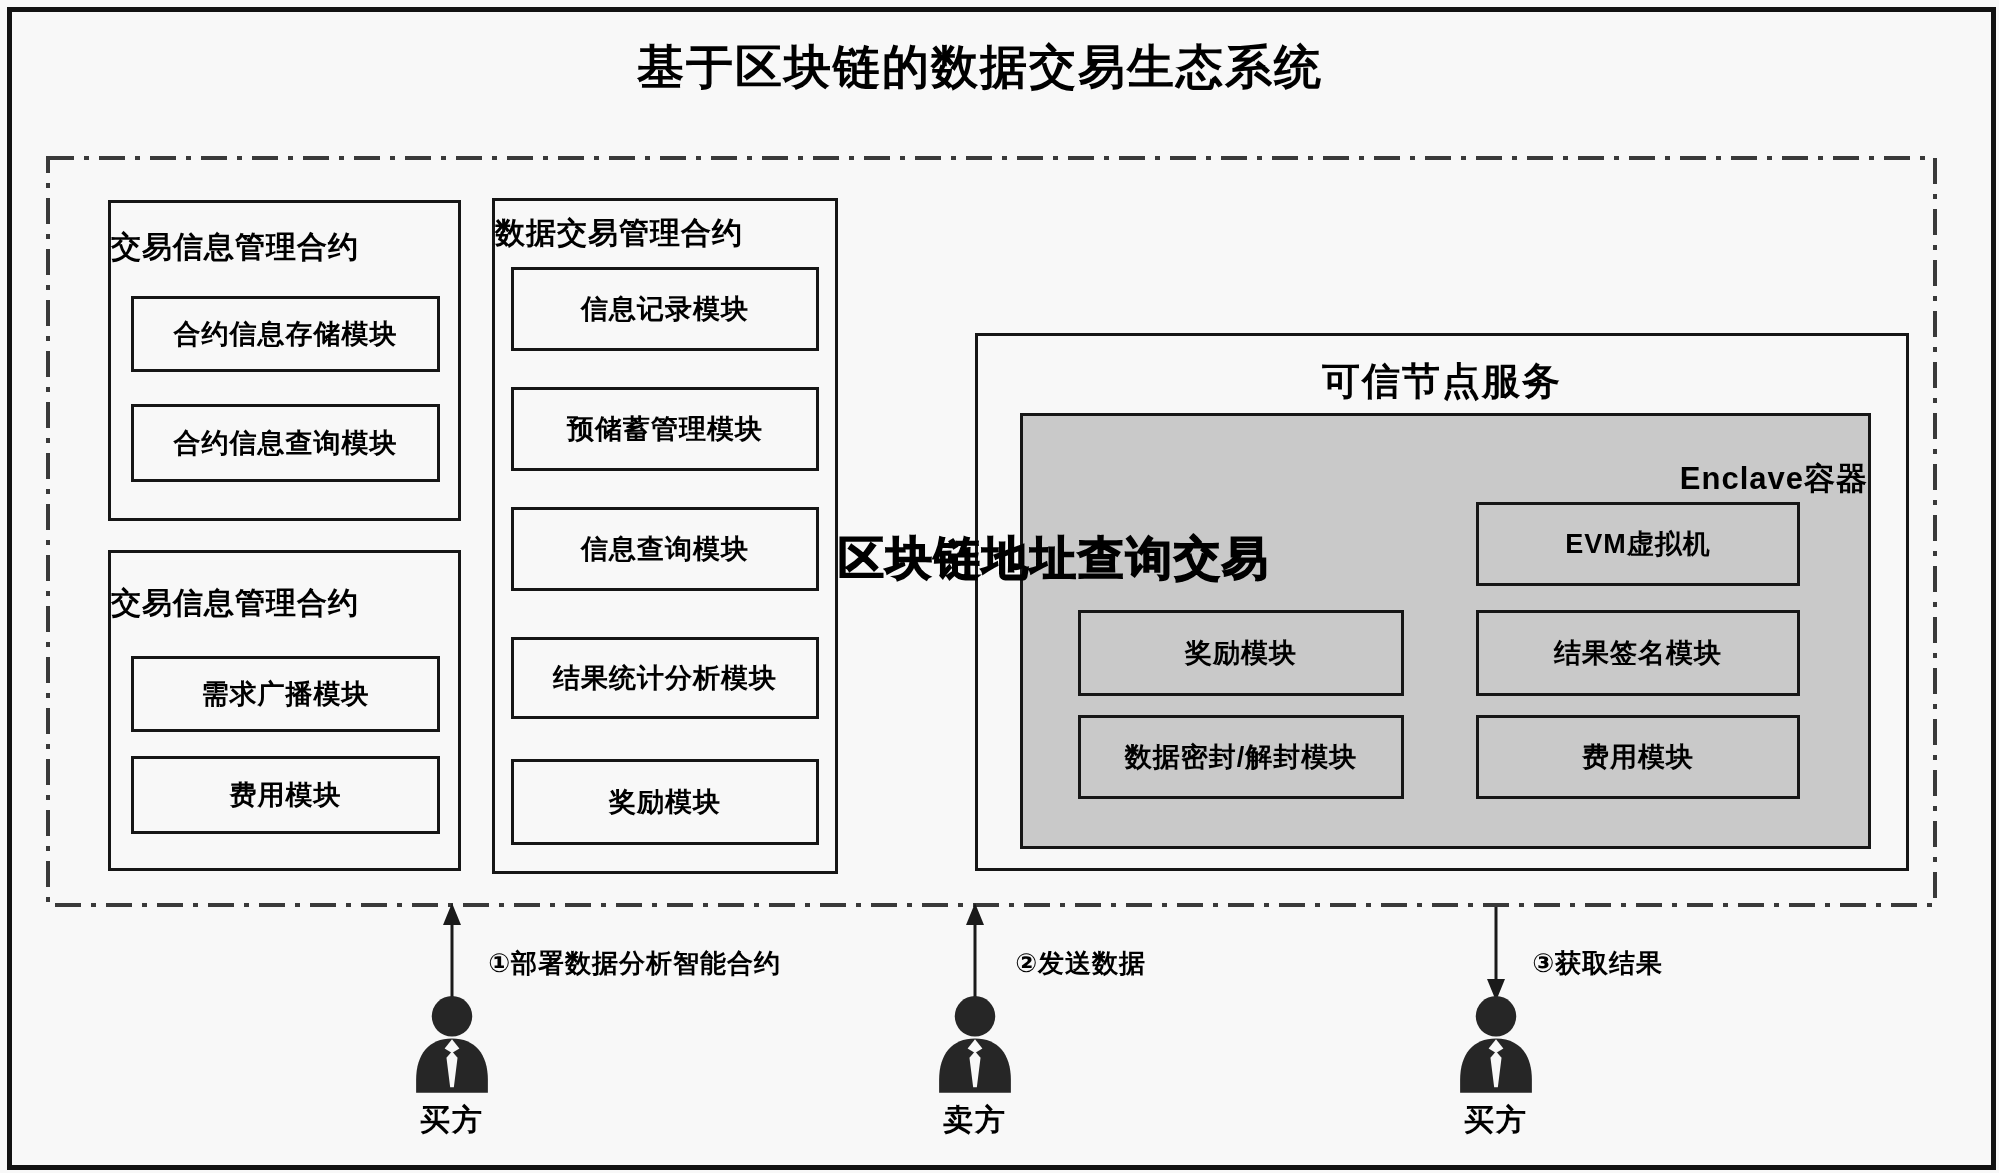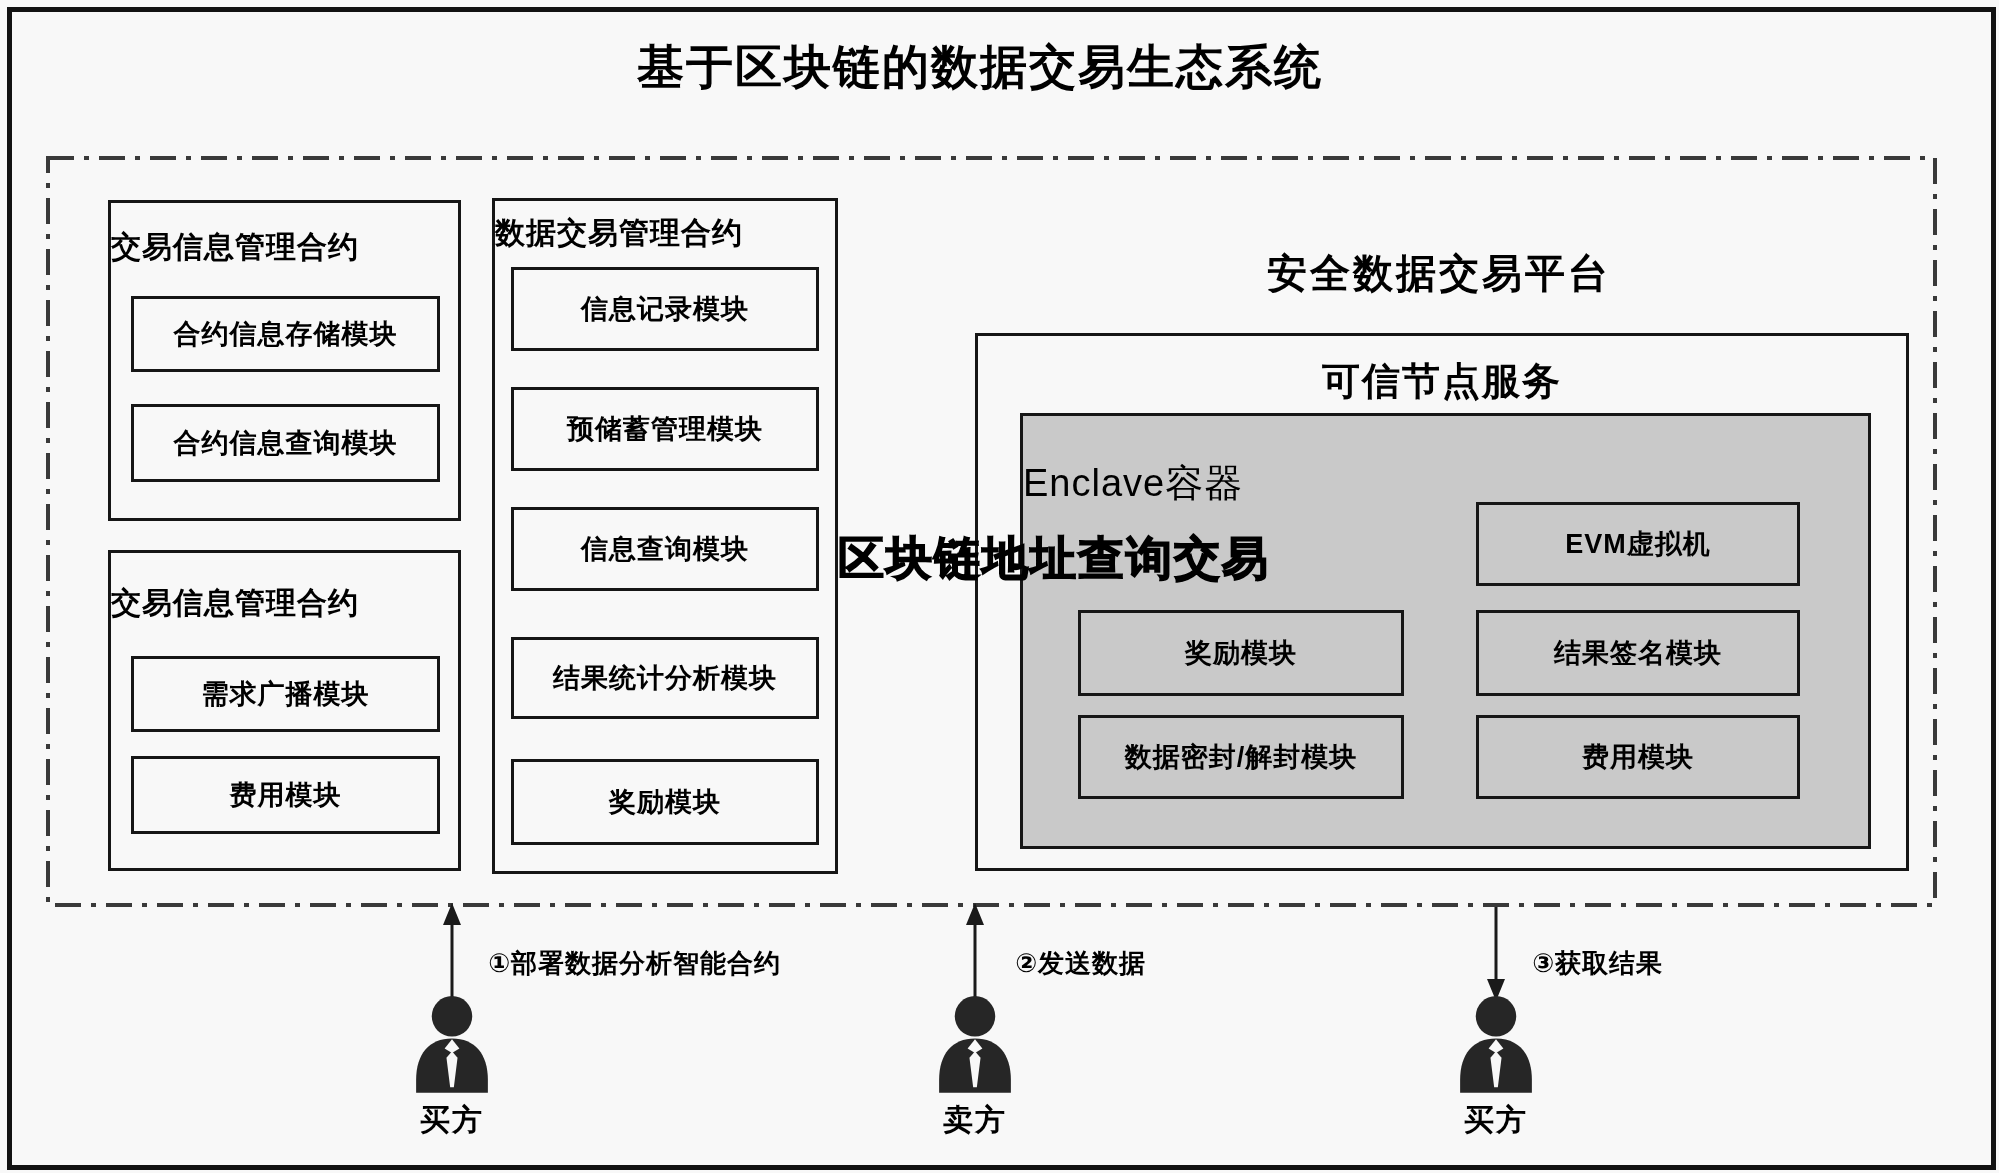--- a/index.html
+++ b/index.html
@@ -11,21 +11,21 @@
   #outer-frame{left:7px;top:7px;width:1979px;height:1153px;border:5px solid #121212;}
   #main-title{left:30px;top:36px;width:1900px;text-align:center;font-size:47px;font-weight:bold;letter-spacing:2px;}
   .contract-box{border:3px solid #161616;background:transparent;}
   .contract-title{position:absolute;left:0;width:100%;text-align:left;font-size:30px;font-weight:bold;letter-spacing:1px;}
   .module{position:absolute;border:3px solid #161616;display:flex;align-items:center;justify-content:center;
           font-size:27px;font-weight:600;background:transparent;letter-spacing:1px;}
   #platform-title{left:975px;top:246px;width:928px;text-align:center;font-size:40px;font-weight:bold;letter-spacing:3px;}
   #platform-box{left:975px;top:333px;width:928px;height:532px;border:3px solid #161616;}
   #service-title{position:absolute;left:0;top:20px;width:100%;text-align:center;font-size:38px;font-weight:bold;letter-spacing:2px;}
   #enclave-box{position:absolute;left:42px;top:77px;width:845px;height:430px;background:#c9c9c9;border:3px solid #161616;}
-  #enclave-title{position:absolute;left:0;top:42px;width:100%;text-align:left;font-size:38px;font-weight:normal;letter-spacing:1px;}
+  #enclave-title{position:absolute;left:0;top:42px;width:100%;text-align:right;font-size:31px;font-weight:bold;letter-spacing:1px;}
   .enclave-module{background:#c9c9c9;}
   #overlay-label{left:838px;top:528px;font-size:46px;font-weight:900;letter-spacing:2px;z-index:30;
                  -webkit-text-stroke:1.5px #000;}
   .step-label{font-size:26px;font-weight:600;letter-spacing:1px;margin-left:20px;}
   .actor-name{font-size:30px;font-weight:600;letter-spacing:2px;}
   svg{display:block;}
 </style>
 </head>
 <body>
 
@@ -53,21 +53,20 @@
 
   <div class="abs contract-box" style="left:492px;top:198px;width:340px;height:670px;">
     <div class="contract-title" style="top:12px;">数据交易管理合约</div>
     <div class="module" style="left:16px;top:66px;width:302px;height:78px;">信息记录模块</div>
     <div class="module" style="left:16px;top:186px;width:302px;height:78px;">预储蓄管理模块</div>
     <div class="module" style="left:16px;top:306px;width:302px;height:78px;">信息查询模块</div>
     <div class="module" style="left:16px;top:436px;width:302px;height:76px;">结果统计分析模块</div>
     <div class="module" style="left:16px;top:558px;width:302px;height:80px;">奖励模块</div>
   </div>
 
-  <div class="abs" id="platform-title">安全数据交易平台</div>
 
   <div class="abs" id="platform-box">
     <div id="service-title">可信节点服务</div>
     <div id="enclave-box">
       <div id="enclave-title">Enclave容器</div>
       <div class="module enclave-module" style="left:453px;top:86px;width:318px;height:78px;">EVM虚拟机</div>
       <div class="module enclave-module" style="left:55px;top:194px;width:320px;height:80px;">奖励模块</div>
       <div class="module enclave-module" style="left:453px;top:194px;width:318px;height:80px;">结果签名模块</div>
       <div class="module enclave-module" style="left:55px;top:299px;width:320px;height:78px;">数据密封/解封模块</div>
       <div class="module enclave-module" style="left:453px;top:299px;width:318px;height:78px;">费用模块</div>

